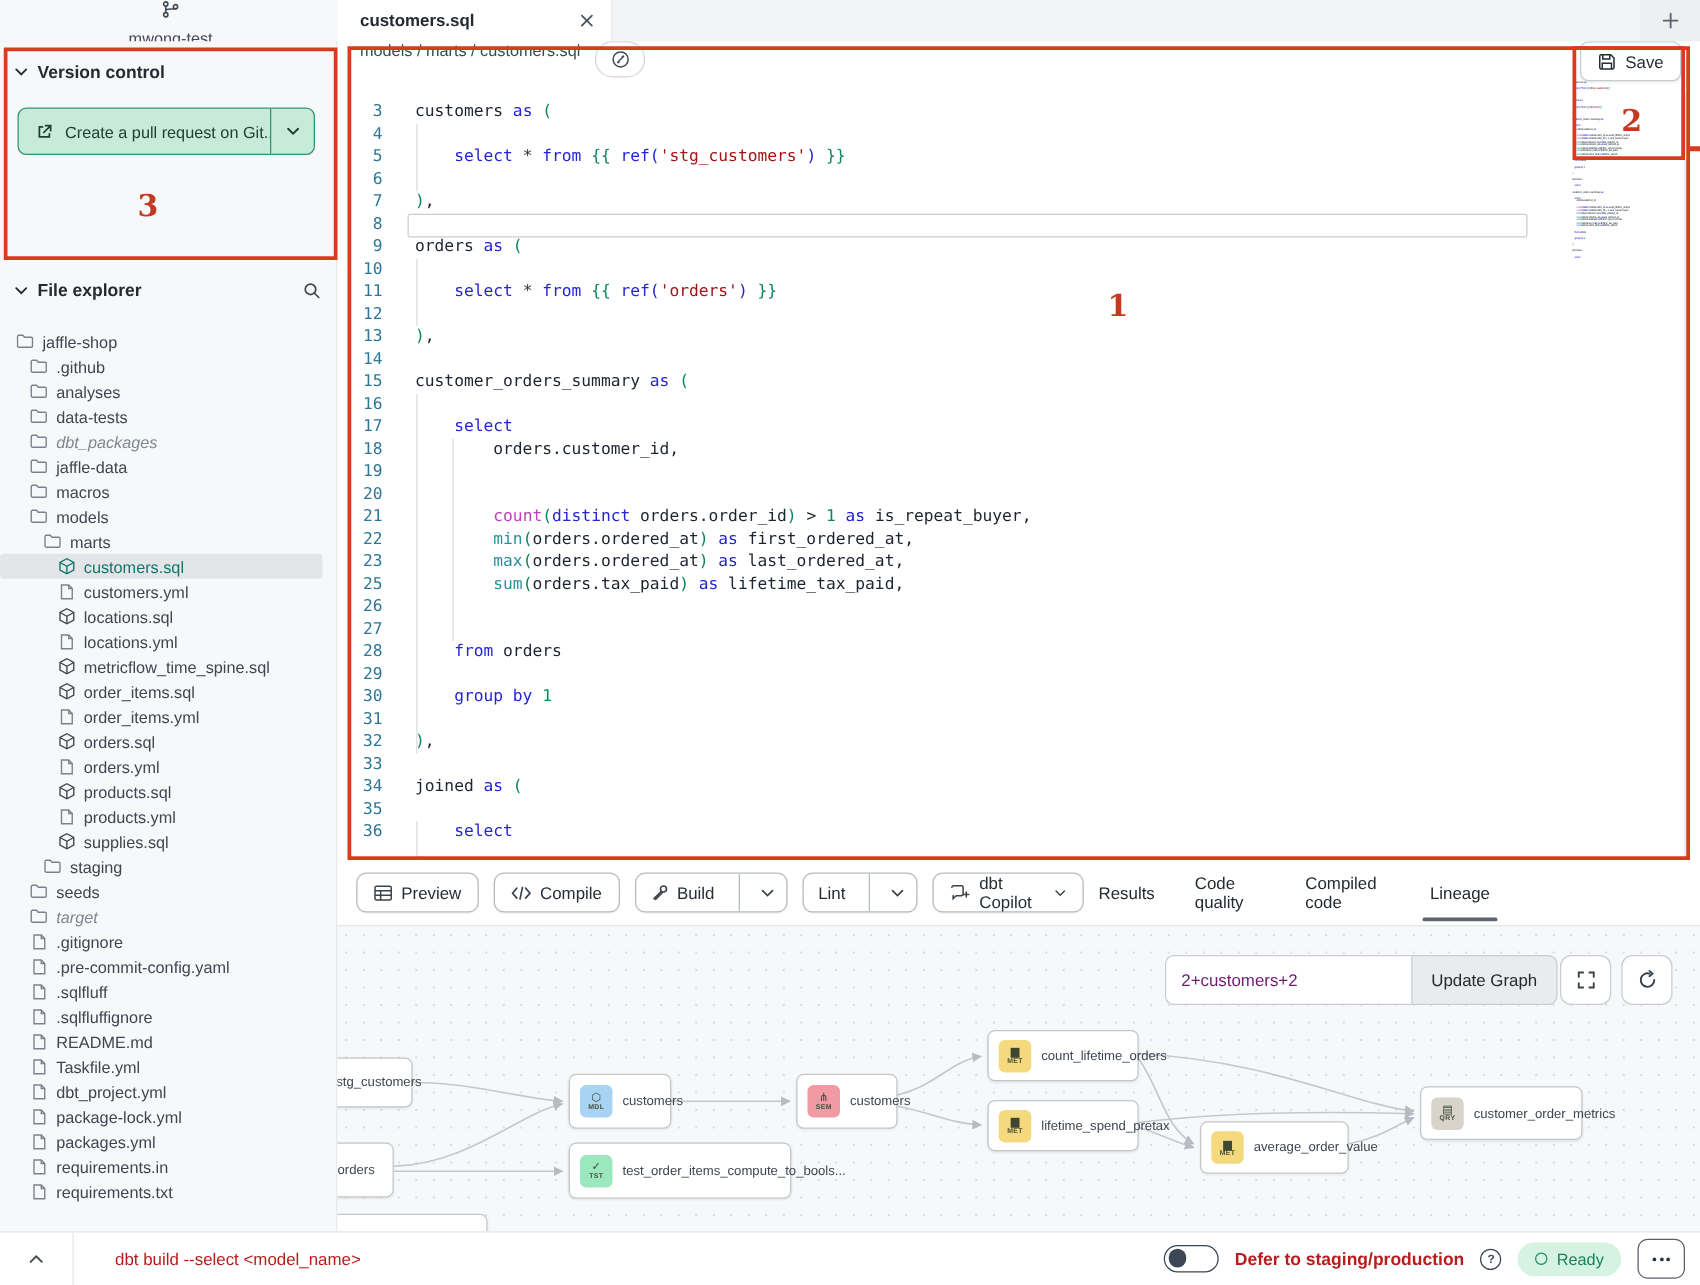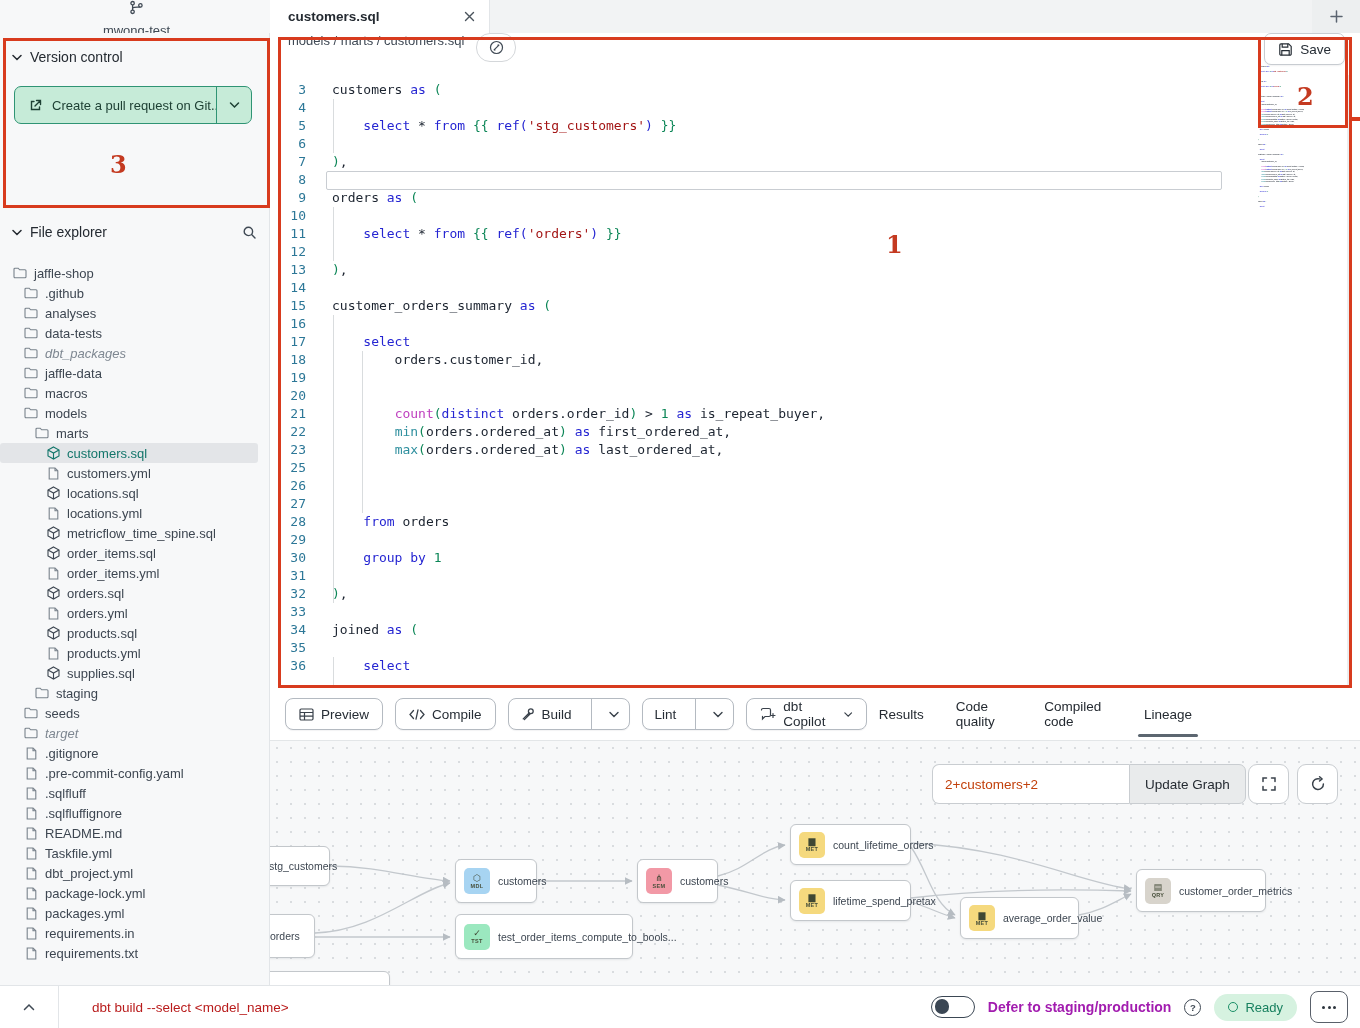--- a/index.html
+++ b/index.html
@@ -13,21 +13,21 @@
   #branch-name{color:#3f4954;font-size:13px;}
   #change-branch{margin-left:auto;color:#12756a;font-size:13px;cursor:pointer;}
   #tabstrip{position:absolute;left:270px;top:0;right:0;height:33px;background:#f2f3f4;}
   #plusblock{position:absolute;right:0;top:0;width:48px;height:33px;background:#edeff0;display:flex;align-items:center;justify-content:center;}
   .tab-active{position:absolute;left:0;top:0;width:220px;height:33px;background:#fff;border-right:1px solid #e2e5e8;display:flex;align-items:center;padding:0 14px 0 18px;box-sizing:border-box;}
   .tab-active .tlabel{font-size:13.5px;font-weight:600;color:#242a31;}
   .tab-active .close{margin-left:auto;}
 
   
   #sidebar{position:absolute;left:0;top:33px;width:270px;height:952px;background:#f7f8f9;border-right:1px solid #e2e5e8;box-sizing:border-box;}
-  .sec-head{display:flex;align-items:center;gap:8px;font-weight:400;font-size:14px;color:#242a31;}
+  .sec-head{display:flex;align-items:center;gap:8px;font-weight:700;font-size:14px;color:#242a31;}
   #vc-head{position:absolute;left:12px;top:16px;}
   #pr-btn{position:absolute;left:14px;top:53px;width:238px;height:38px;display:flex;align-items:stretch;background:#c6ebd8;border:1px solid #2f9474;border-radius:7px;box-sizing:border-box;overflow:hidden;}
   #pr-btn .main{flex:1;display:flex;align-items:center;gap:9px;padding:0 10px 0 13px;font-size:13px;color:#1e4034;border-right:1px solid #2f9474;white-space:nowrap;overflow:hidden;}
   #pr-btn .chev{width:34px;display:flex;align-items:center;justify-content:center;}
   #fe-head{position:absolute;left:12px;top:191px;right:12px;}
   #fe-head .sch{margin-left:auto;}
   #tree{position:absolute;left:0;top:222px;right:1px;padding-top:8px;}
   .tree-row{display:flex;align-items:center;gap:7px;height:20px;color:#3d4651;font-size:13px;cursor:pointer;white-space:nowrap;}
   .tree-row[data-depth="0"]{padding-left:13px}
   .tree-row[data-depth="1"]{padding-left:24px}
@@ -65,39 +65,39 @@
   .tbtn .seg{display:flex;align-items:center;gap:7px;height:100%;padding:0 12px;}
   .tbtn .sep{width:1px;align-self:stretch;background:#b4bac1;}
   .tbtn .segc{display:flex;align-items:center;height:100%;padding:0 10px;}
   #restabs{margin-left:auto;display:flex;gap:32px;padding-right:168px;height:52px;}
   .tab{display:flex;align-items:center;font-size:13.5px;color:#242a31;position:relative;cursor:pointer;}
   .tab[data-state="active"]::after{content:"";position:absolute;left:-6px;right:-6px;bottom:3px;height:3px;background:#5c6670;border-radius:2px;}
 
   
   #lineage{position:absolute;left:270px;top:740px;width:1090px;height:245px;border-top:1px solid #e3e6e8;background:#f7f8f9;background-image:radial-gradient(circle,#d9dcdf 1px,transparent 1.2px);background-size:14px 14px;overflow:hidden;box-sizing:border-box;}
   #lin-controls{position:absolute;left:662px;top:23px;display:flex;align-items:stretch;height:40px;}
-  #lin-input{width:172px;border:1px solid #c9cdd1;border-right:none;border-radius:7px 0 0 7px;padding:0 12px;font-size:13.5px;color:#c2410c;background:#fff;font-family:"Liberation Sans",sans-serif;}
+  #lin-input{width:172px;border:1px solid #c9cdd1;border-right:none;border-radius:7px 0 0 7px;padding:0 12px;font-size:13.5px;color:#701a75;background:#fff;font-family:"Liberation Sans",sans-serif;}
   #update-btn{border:1px solid #c9cdd1;border-radius:0 7px 7px 0;background:#e9ebec;font-size:13.5px;color:#242a31;padding:0 15px;cursor:pointer;font-family:"Liberation Sans",sans-serif;}
   .sqbtn{position:absolute;top:23px;width:41px;height:40px;border:1px solid #c9cdd1;border-radius:9px;background:#fff;display:flex;align-items:center;justify-content:center;cursor:pointer;box-sizing:border-box;}
   #edges{position:absolute;left:0;top:0;}
   .lnode{position:absolute;background:#fff;border:1px solid #c3c7cb;border-radius:6px;box-shadow:0 1px 2px rgba(16,24,40,.08);display:flex;align-items:center;box-sizing:border-box;}
   .nbadge{width:26px;height:26px;border-radius:5px;margin-left:8px;display:flex;flex-direction:column;align-items:center;justify-content:center;color:#474f3a;flex:0 0 auto;}
   .ng{font-size:9px;line-height:10px;color:#3f4733;}
   .nb{font-size:5.5px;font-weight:700;line-height:7px;letter-spacing:.3px;}
   .nlabel{margin-left:8px;font-size:10.5px;color:#3d4651;white-space:nowrap;}
 
   
   #statusbar{position:absolute;left:0;top:985px;width:1360px;height:43px;background:#fff;border-top:1px solid #e2e5e8;display:flex;align-items:center;box-sizing:border-box;}
   #sb-chev{width:58px;display:flex;justify-content:center;}
   #sb-div{width:1px;height:43px;background:#e2e5e8;}
   #sb-cmd{margin-left:33px;font-size:13.5px;color:#b91c1c;}
   #sb-right{margin-left:auto;display:flex;align-items:center;gap:13px;padding-right:12px;}
   #toggle{width:44px;height:22px;border:1.5px solid #3b4754;border-radius:12px;background:#fff;position:relative;cursor:pointer;box-sizing:border-box;}
   #toggle .knob{position:absolute;left:3px;top:2.2px;width:14.5px;height:14.5px;border-radius:50%;background:#3b4754;}
-  #defer-label{font-size:14px;font-weight:700;color:#a21caf;}
+  #defer-label{font-size:14px;font-weight:700;color:#b91c1c;}
   #help{width:15px;height:15px;border:1.2px solid #3f4954;border-radius:50%;font-size:9.5px;display:flex;align-items:center;justify-content:center;color:#3f4954;font-weight:700;}
   #ready{display:flex;align-items:center;gap:7px;background:#d6f2e0;border-radius:14px;height:27px;padding:0 14px;color:#17805f;font-size:13px;}
   #ready .dot{width:10px;height:10px;border:1.5px solid #1b9068;border-radius:50%;box-sizing:border-box;background:transparent;}
   #more-btn{width:36px;height:30px;border:1px solid #59606a;border-radius:8px;background:#fff;display:flex;align-items:center;justify-content:center;gap:2.5px;cursor:pointer;}
   #more-btn i{width:3px;height:3px;border-radius:50%;background:#2c343d;display:block;}
 
   
   .anno{position:absolute;border:3px solid #d83b1e;box-sizing:border-box;pointer-events:none;z-index:50;}
   .anum{position:absolute;color:#c43a21;font-weight:900;font-size:24px;z-index:51;pointer-events:none;font-family:"DejaVu Serif",serif;}
 </style>
@@ -616,21 +616,21 @@
           <div class="cl"><span class="ln">14</span><span class="lt"></span></div>
           <div class="cl"><span class="ln">15</span><span class="lt"><span class="c-p">customer_orders_summary </span><span class="c-k">as</span><span class="c-p"> </span><span class="c-j">(</span></span></div>
           <div class="cl"><span class="ln">16</span><span class="lt"></span></div>
           <div class="cl"><span class="ln">17</span><span class="lt"><span class="c-p">    </span><span class="c-k">select</span></span></div>
           <div class="cl"><span class="ln">18</span><span class="lt"><span class="c-p">        orders.customer_id,</span></span></div>
           <div class="cl"><span class="ln">19</span><span class="lt"></span></div>
           <div class="cl"><span class="ln">20</span></div>
           <div class="cl"><span class="ln">21</span><span class="lt"><span class="c-p">        </span><span class="c-f">count</span><span class="c-j">(</span><span class="c-k">distinct</span><span class="c-p"> orders.order_id</span><span class="c-j">)</span><span class="c-p"> &gt; </span><span class="c-n">1</span><span class="c-p"> </span><span class="c-k">as</span><span class="c-p"> is_repeat_buyer,</span></span></div>
           <div class="cl"><span class="ln">22</span><span class="lt"><span class="c-p">        </span><span class="c-a">min</span><span class="c-j">(</span><span class="c-p">orders.ordered_at</span><span class="c-j">)</span><span class="c-p"> </span><span class="c-k">as</span><span class="c-p"> first_ordered_at,</span></span></div>
           <div class="cl"><span class="ln">23</span><span class="lt"><span class="c-p">        </span><span class="c-a">max</span><span class="c-j">(</span><span class="c-p">orders.ordered_at</span><span class="c-j">)</span><span class="c-p"> </span><span class="c-k">as</span><span class="c-p"> last_ordered_at,</span></span></div>
-          <div class="cl"><span class="ln">25</span></div>
+          <div class="cl"><span class="ln">25</span><span class="lt"><span class="c-p">        </span><span class="c-a">sum</span><span class="c-j">(</span><span class="c-p">orders.tax_paid</span><span class="c-j">)</span><span class="c-p"> </span><span class="c-k">as</span><span class="c-p"> lifetime_tax_paid,</span></span></div>
           <div class="cl"><span class="ln">26</span></div>
           <div class="cl"><span class="ln">27</span><span class="lt"></span></div>
           <div class="cl"><span class="ln">28</span><span class="lt"><span class="c-p">    </span><span class="c-k">from</span><span class="c-p"> orders</span></span></div>
           <div class="cl"><span class="ln">29</span><span class="lt"></span></div>
           <div class="cl"><span class="ln">30</span><span class="lt"><span class="c-p">    </span><span class="c-k">group by</span><span class="c-p"> </span><span class="c-n">1</span></span></div>
           <div class="cl"><span class="ln">31</span><span class="lt"></span></div>
           <div class="cl"><span class="ln">32</span><span class="lt"><span class="c-j">)</span><span class="c-p">,</span></span></div>
           <div class="cl"><span class="ln">33</span><span class="lt"></span></div>
           <div class="cl"><span class="ln">34</span><span class="lt"><span class="c-p">joined </span><span class="c-k">as</span><span class="c-p"> </span><span class="c-j">(</span></span></div>
           <div class="cl"><span class="ln">35</span><span class="lt"></span></div>

